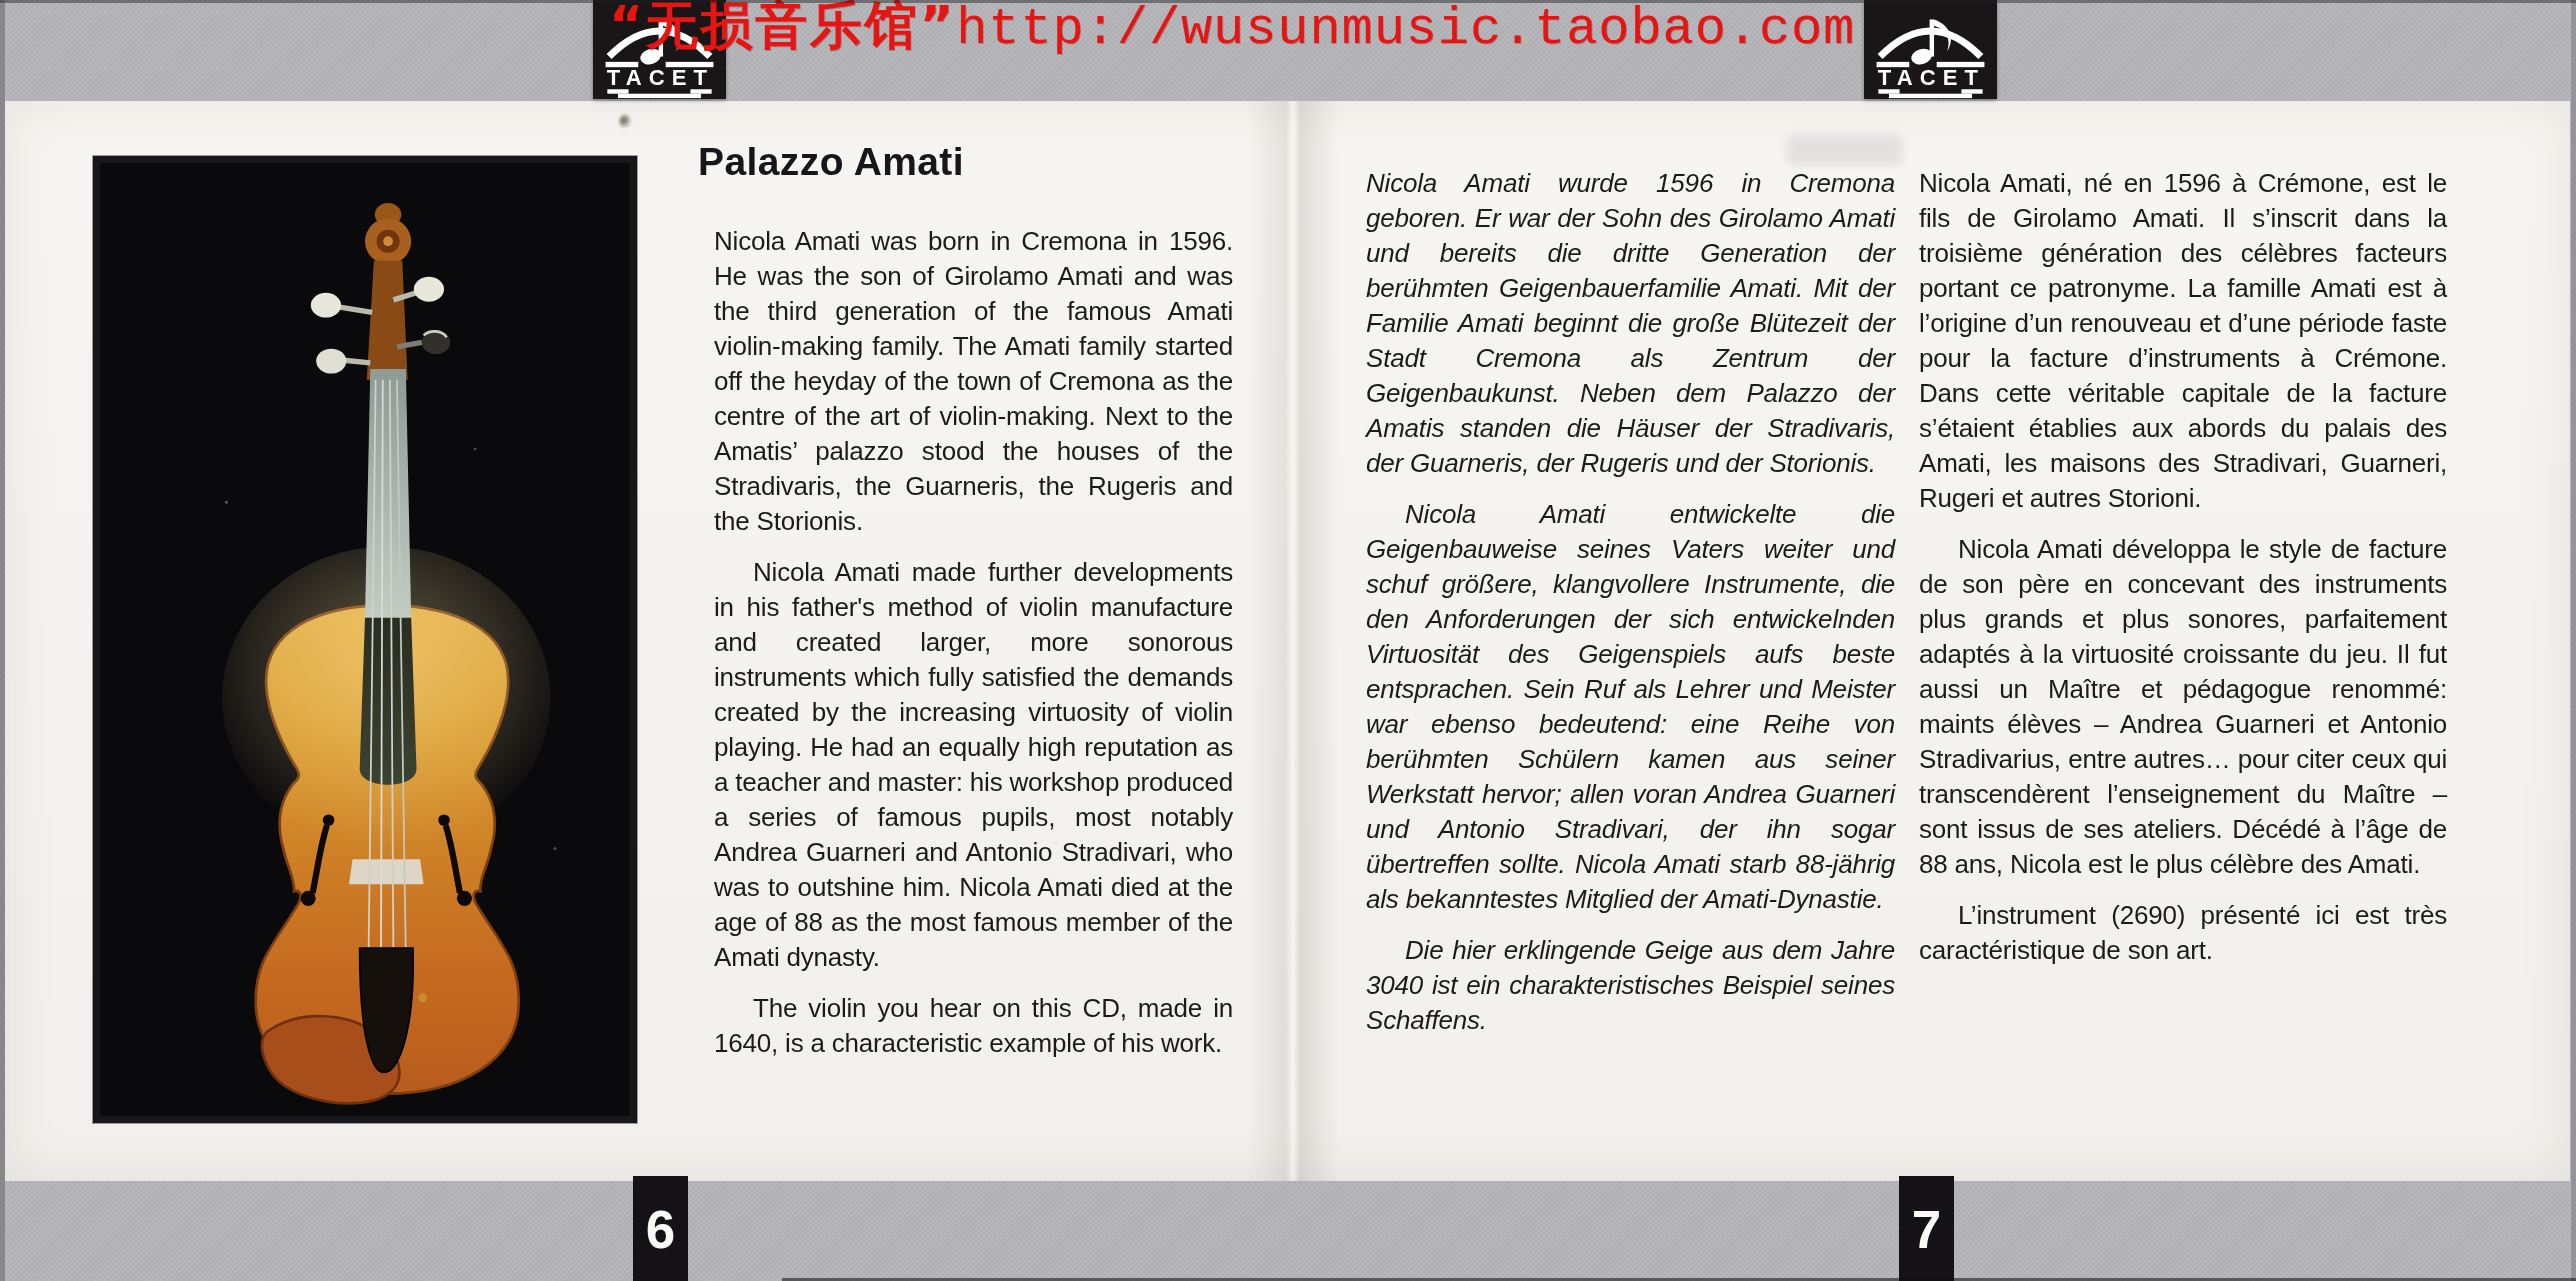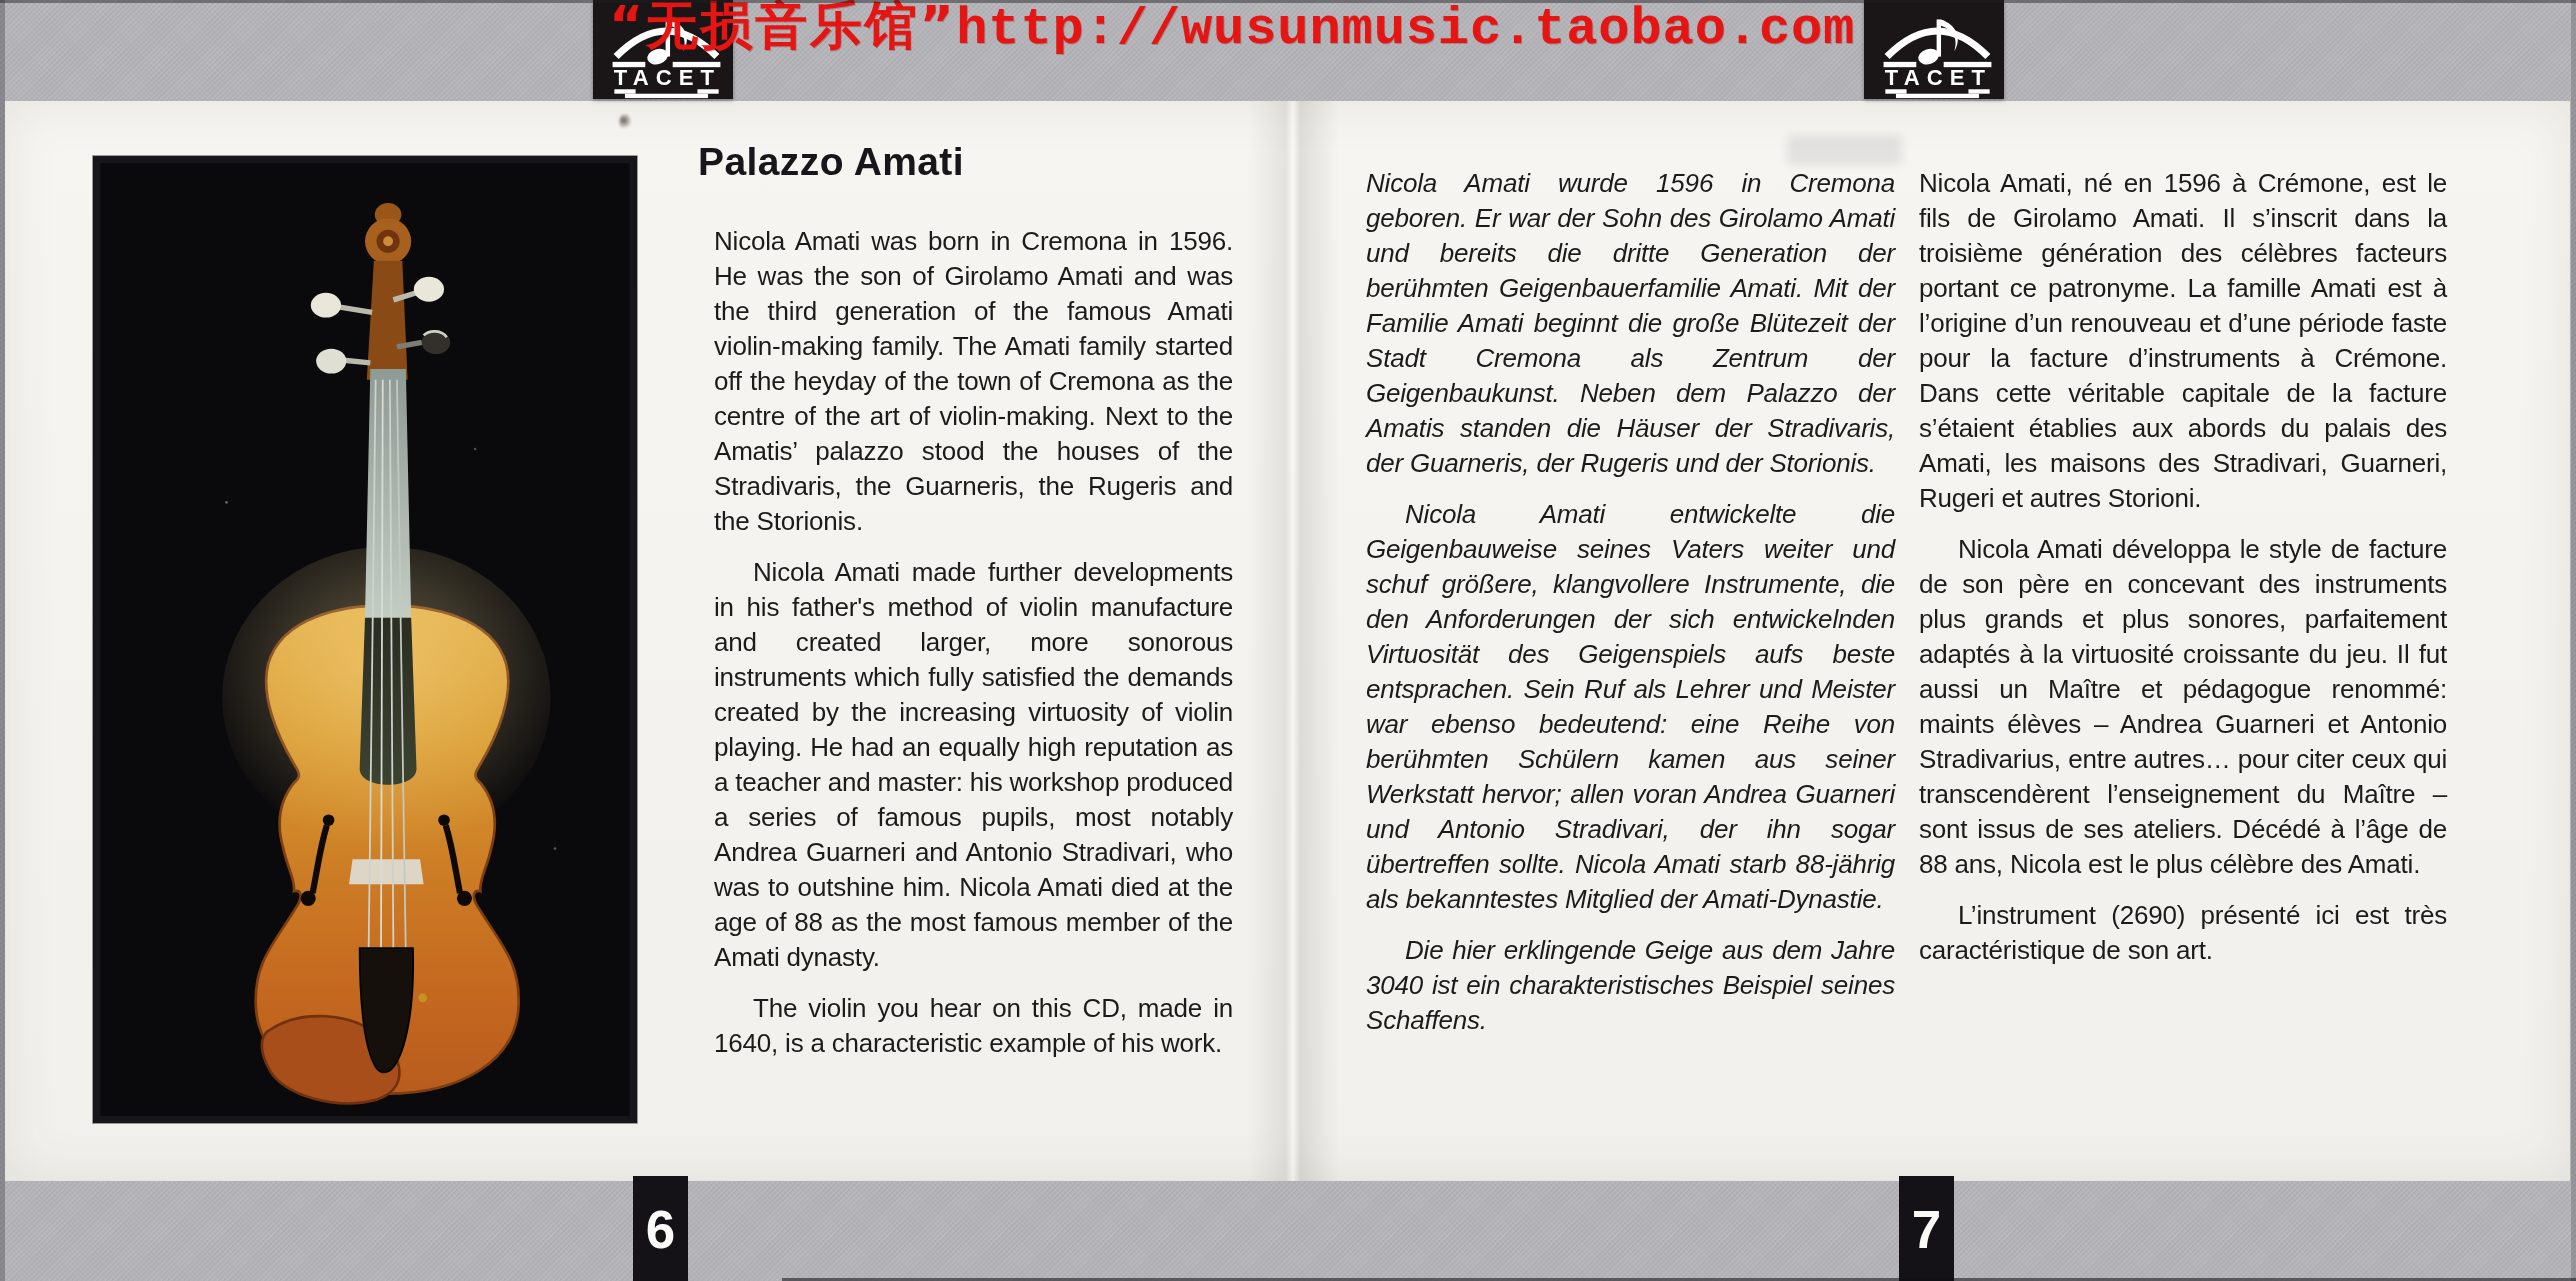--- a/index.html
+++ b/index.html
@@ -24,31 +24,30 @@
   .fold{
     position:absolute;left:1247px;top:101px;width:92px;height:1080px;z-index:2;
     background:linear-gradient(90deg, rgba(0,0,0,0) 0%, rgba(70,62,54,.10) 42%,
       rgba(255,255,255,.30) 50%, rgba(70,62,54,.13) 58%, rgba(0,0,0,0) 100%);
   }
 
   
   .tacet{
     position:absolute;top:0;width:133px;height:99px;background:#1a1618;z-index:5;
     box-shadow:0 1.8px 3.6px rgba(0,0,0,.35);
-    padding-left:7px;
   }
   .tacet.left{left:593px;}
   .tacet.right{left:1864px;}
   .watermark{
     position:absolute;left:609px;top:-7px;z-index:6;white-space:nowrap;
     font-size:52px;line-height:64px;font-weight:bold;
     text-shadow:0.9px 0.9px 0 rgba(120,0,0,.25);
   }
   .watermark .cjk{font-family:"DejaVu Sans",sans-serif;letter-spacing:2.7px;}
-  .watermark .url{font-family:"Liberation Mono",monospace;letter-spacing:0.9px;font-weight:bold;margin-top:8px;}
+  .watermark .url{font-family:"Liberation Mono",monospace;letter-spacing:0.9px;font-weight:normal;margin-top:8px;}
 
   
   .photo{position:absolute;left:93px;top:156px;width:544px;height:967px;z-index:3;
     background:#0a090b;box-shadow:0 0 0 0.9px rgba(0,0,0,.4);}
   .photo svg{display:block;}
 
   
   .col{position:absolute;z-index:3;text-align:justify;color:#1c1b19;
     font-size:26px;line-height:35px;letter-spacing:-0.2px;}
   .col p{margin:16px;}

